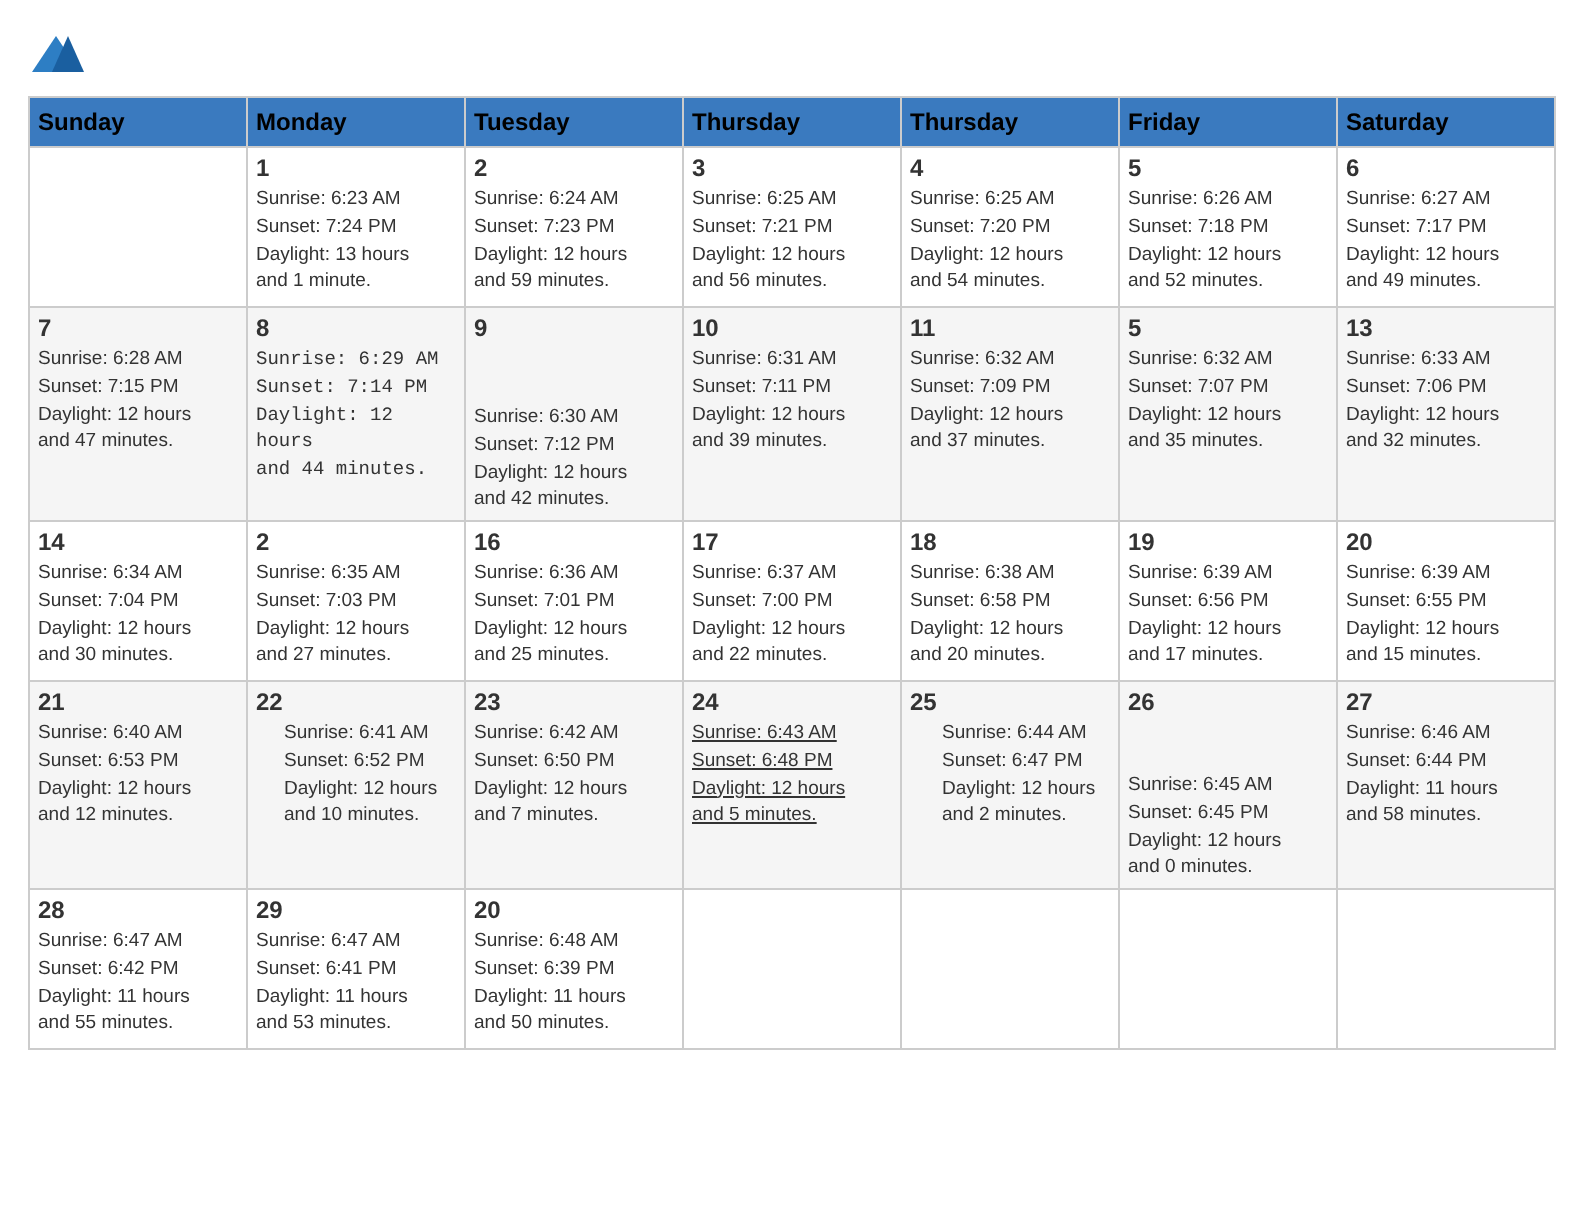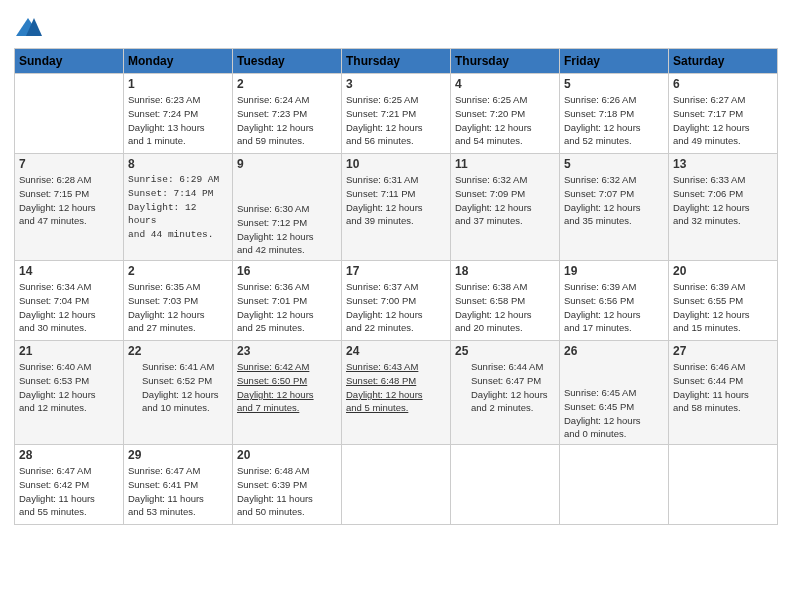--- a/index.html
+++ b/index.html
@@ -284,21 +284,21 @@
           </td>
           <td>
             <span class="day-number">22</span>
             <div class="day-info" style="white-space: pre-line; margin-left: 14px;">Sunrise: 6:41 AM
 Sunset: 6:52 PM
 Daylight: 12 hours
 and 10 minutes.</div>
           </td>
           <td>
             <span class="day-number">23</span>
-            <div class="day-info" style="white-space: pre-line; text-decoration: underline;">Sunrise: 6:42 AM
+            <div class="day-info" style="white-space: pre-line;">Sunrise: 6:42 AM
 Sunset: 6:50 PM
 Daylight: 12 hours
 and 7 minutes.</div>
           </td>
           <td>
             <span class="day-number">24</span>
             <div class="day-info" style="white-space: pre-line; text-decoration: underline;">Sunrise: 6:43 AM
 Sunset: 6:48 PM
 Daylight: 12 hours
 and 5 minutes.</div>

